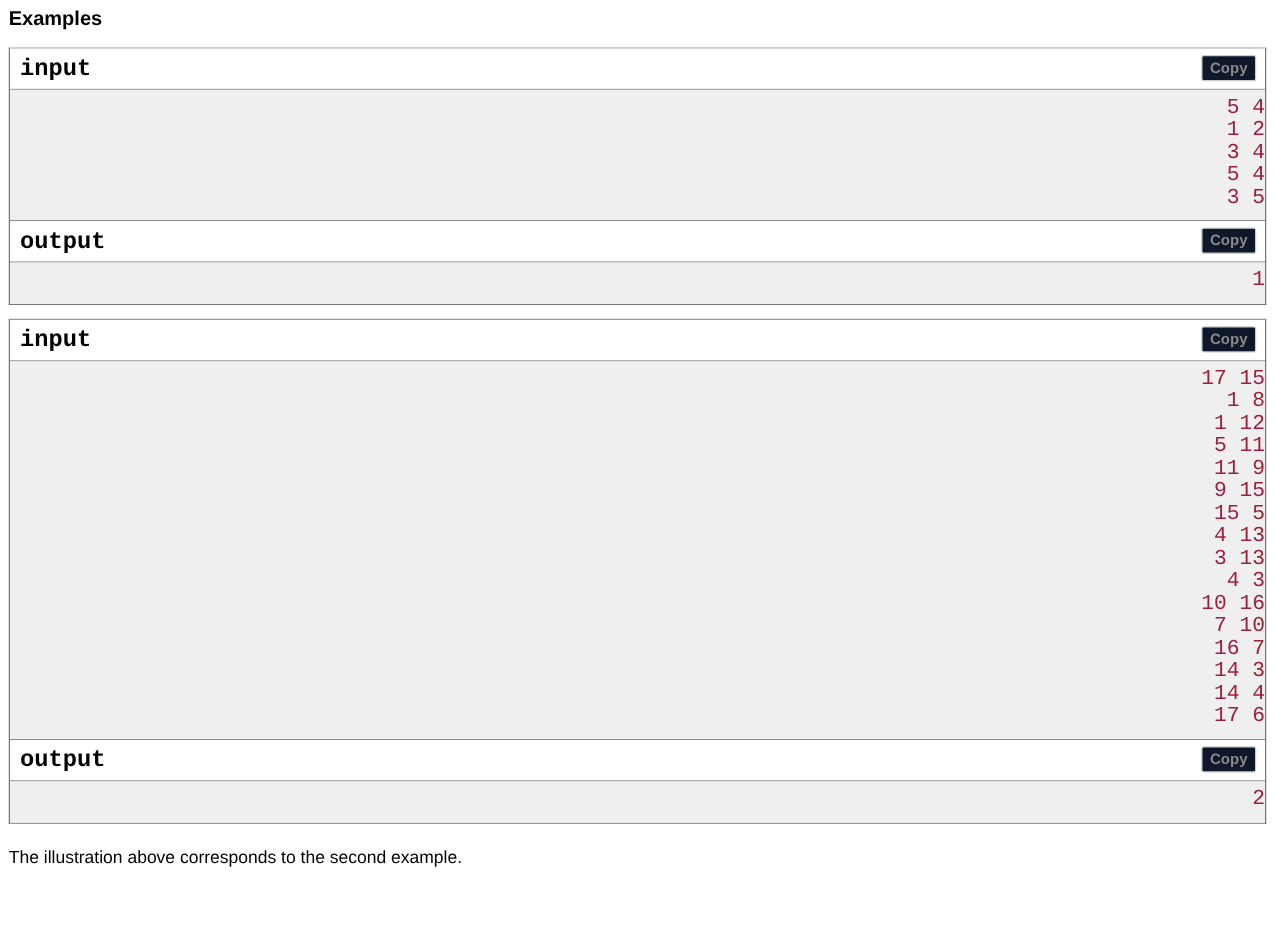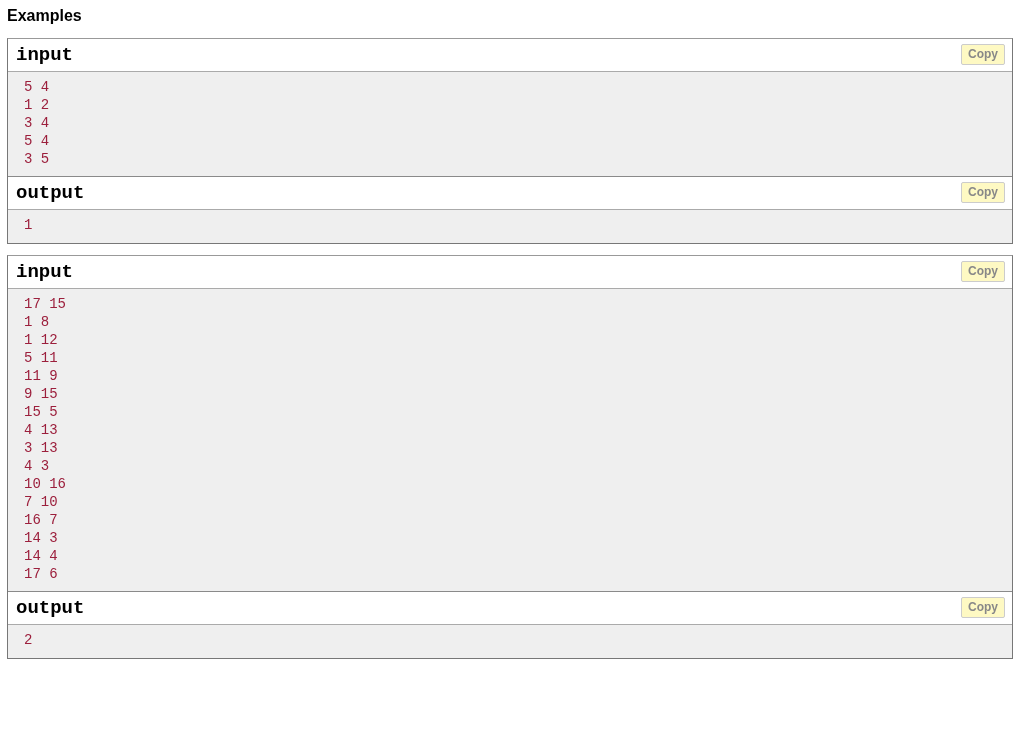--- a/index.html
+++ b/index.html
@@ -69,38 +69,39 @@
   }
 
   .copy-btn {
     position: absolute;
     right: 7px;
     top: 5px;
     font-family: "Liberation Sans", sans-serif;
     font-size: 12px;
     line-height: 14px;
     color: #888888;
-    background: #fef9c3;
+    background: #0f172a;
     border: 1px solid #cccccc;
     border-radius: 2px;
     padding: 2px 6px 3px 6px;
     cursor: pointer;
     user-select: none;
   }
 
   pre.io-content {
     font-family: "Liberation Mono", "DejaVu Sans Mono", monospace;
-    font-size: 14px;
+    font-size: 17px;
     line-height: 18px;
     color: #9c1f3c;
     background: #efefef;
     margin: 0;
     padding: 6px 0 8px 16px;
     white-space: pre;
     letter-spacing: 0px;
+    text-align: right;
   }
 
   pre.io-content.out {
     padding: 6px 0 9px 16px;
   }
 
   .divider-line {
     height: 0;
     border-top: 1px solid #8a8a8a;
   }
@@ -199,15 +200,16 @@
           <span class="copy-btn">Copy</span>
         </div>
         <pre class="io-content out">2</pre>
       </div>
 
     </div>
 
   </div>
 
   <div class="note-section">
+    <div class="note-para">The illustration above corresponds to the second example.</div>
   </div>
 
 </div>
 
 </body></html>

